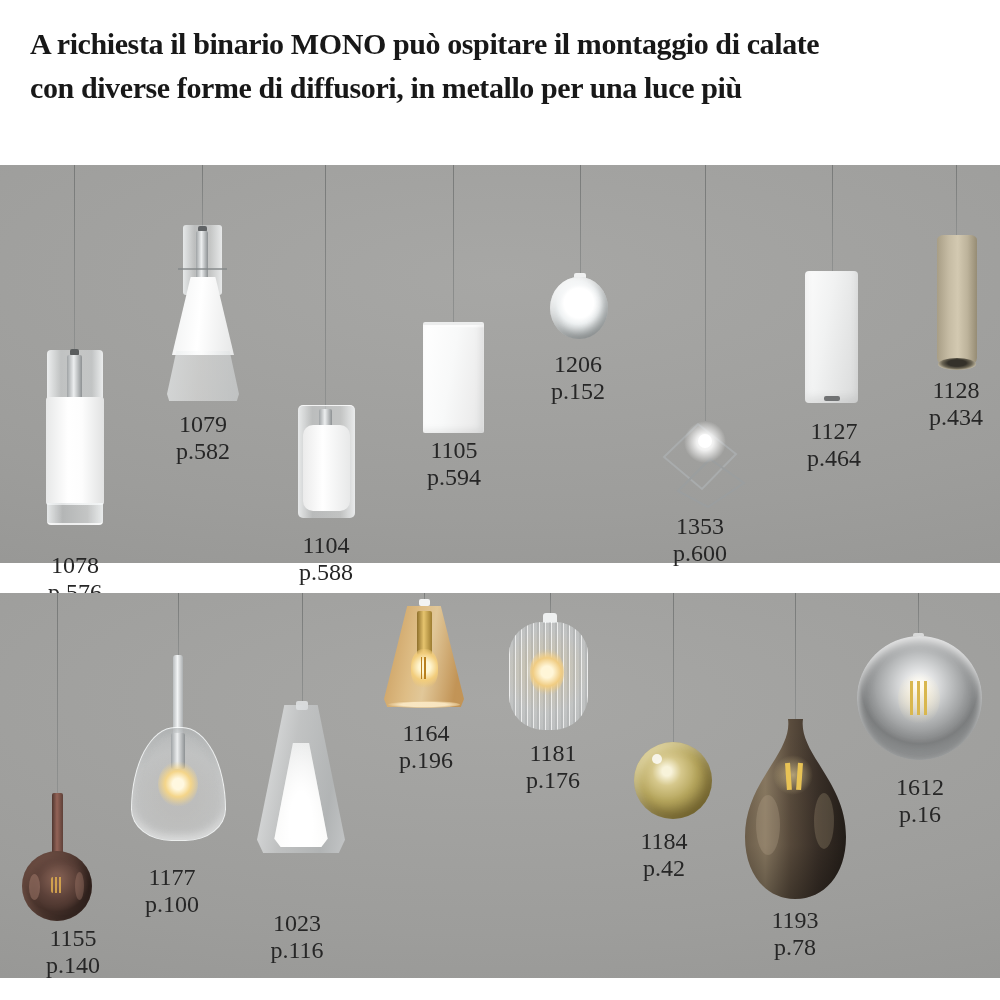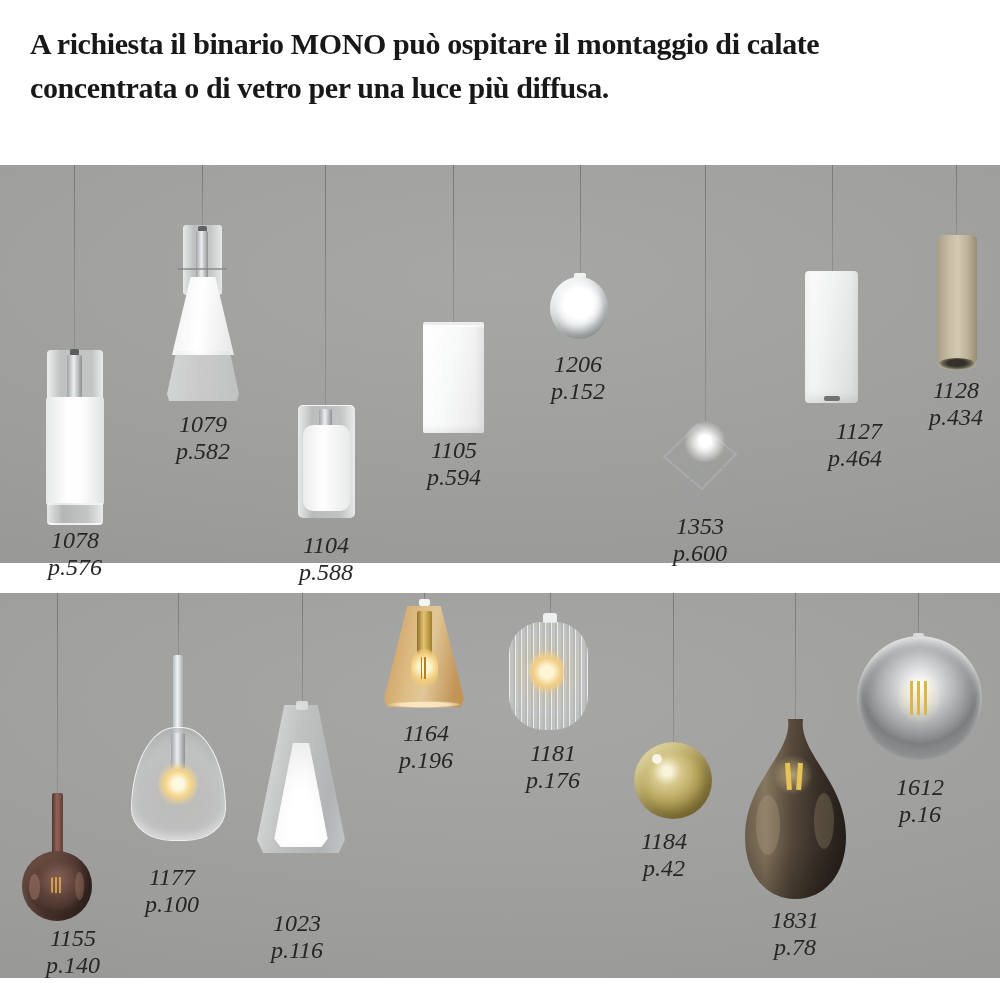--- a/index.html
+++ b/index.html
@@ -14,37 +14,37 @@
   
   .panel{position:absolute;left:0;width:1000px;
          background:radial-gradient(130% 110% at 50% 28%,#a7a7a5 0%,#9d9d9b 55%,#929290 100%);}
   #panel-metal{top:165px;height:398px;}
   #panel-glass{top:593px;height:385px;}
   figure.product{margin:0;position:static;}
 
   
   .wire{position:absolute;top:0;width:1px;background:linear-gradient(180deg,rgba(116,118,117,.9),rgba(142,144,143,.95));}
   .plabel{position:absolute;width:96px;font-size:24px;line-height:27px;color:#262626;text-align:center;}
-  .plabel span{display:block;font-style:italic;}
+  .plabel span{display:block;}
   .chrome{background:linear-gradient(90deg,#9fa3a5,#eceeef 45%,#8d9193);}
   .goldtube{background:linear-gradient(90deg,#8e6f2b,#e6c46e 45%,#9c7c30);}
 
   
   
   .w1078{left:74px;height:188px;}
   .l78-glasstop{position:absolute;left:47px;top:185px;width:56px;height:50px;border-radius:4px 4px 0 0;
     background:linear-gradient(90deg,rgba(250,252,253,.85),rgba(223,227,229,.5) 25%,rgba(240,243,244,.45) 50%,rgba(222,226,228,.55) 80%,rgba(248,250,251,.85));}
   .l78-cap{position:absolute;left:70px;top:184px;width:9px;height:7px;background:#5a5d5e;border-radius:2px;}
   .l78-socket{position:absolute;left:67px;top:190px;width:15px;height:46px;border-radius:2px;}
   .l78-body{position:absolute;left:46px;top:232px;width:58px;height:108px;border-radius:3px;
     background:linear-gradient(90deg,#e7e8e8,#ffffff 38%,#fdfdfd 62%,#e1e2e2);}
   .l78-glassbot{position:absolute;left:47px;top:338px;width:56px;height:20px;border-radius:0 0 4px 4px;
     background:linear-gradient(90deg,rgba(242,245,246,.85),rgba(205,209,211,.5) 28%,rgba(236,239,240,.5) 72%,rgba(246,249,250,.85));
     border-bottom:2px solid rgba(252,253,253,.8);}
-  .lab1078{left:27px;top:362px;}
+  .lab1078{left:27px;top:387px;}
 
   
   .w1079{left:202px;height:64px;}
   .l79-glasstop{position:absolute;left:183px;top:60px;width:39px;height:70px;border-radius:3px;
     background:linear-gradient(90deg,rgba(246,249,250,.8),rgba(220,224,226,.45) 30%,rgba(238,241,242,.45) 70%,rgba(248,250,251,.8));}
   .l79-cap{position:absolute;left:198px;top:61px;width:9px;height:6px;background:#606365;border-radius:2px;}
   .l79-rod{position:absolute;left:196px;top:66px;width:12px;height:60px;border-radius:2px;}
   .l79-arms{position:absolute;left:178px;top:103px;width:49px;height:2px;background:rgba(130,134,136,.7);}
   .l79-cone{position:absolute;left:172px;top:112px;width:62px;height:78px;
     clip-path:polygon(30% 0,70% 0,100% 100%,0 100%);
@@ -84,21 +84,21 @@
   .w1125{left:705px;height:256px;}
   .l25-svg{position:absolute;left:660px;top:250px;}
   .lab1125{left:652px;top:348px;}
 
   
   .w1127{left:832px;height:108px;}
   .l27-col{position:absolute;left:805px;top:106px;width:53px;height:132px;border-radius:4px;
     background:linear-gradient(100deg,#fcfcfc,#f1f2f2 40%,#e3e4e4 75%,#d9dada);
     box-shadow:inset 0 -6px 8px rgba(0,0,0,.08);}
   .l27-slot{position:absolute;left:824px;top:231px;width:16px;height:5px;background:#707273;border-radius:2px;}
-  .lab1127{left:786px;top:253px;text-align:right;}
+  .lab1127{left:786px;top:253px;}
 
   
   .w1128{left:956px;height:72px;}
   .l28-cyl{position:absolute;left:937px;top:70px;width:40px;height:130px;
     border-radius:7px 7px 9px 9px/5px 5px 7px 7px;
     background:linear-gradient(90deg,#a89e86,#c6bca4 30%,#d3c9b1 52%,#bdb39b 76%,#968c74);}
   .l28-bot{position:absolute;left:938px;top:193px;width:38px;height:12px;border-radius:50%;
     background:radial-gradient(ellipse at 50% 42%,#34312a 0%,#34312a 34%,#6b6554 55%,#cfc6ae 76%,#a89e86 100%);}
   .lab1128{left:908px;top:212px;}
 
@@ -195,21 +195,21 @@
     background:repeating-linear-gradient(90deg,#d9b74e 0 3px,rgba(0,0,0,0) 3px 7px);}
   .lab1194{left:872px;top:181px;}
 </style>
 </head>
 <body>
 
 <div class="page">
 
   <div class="hdr">
     <div>A richiesta il binario MONO può ospitare il montaggio di calate</div>
-    <div>concentrata o di vetro per una luce più diffusa.</div>
+    <div>con diverse forme di diffusori, in metallo per una luce più</div>
   </div>
 
   <div class="panel" id="panel-metal">
 
     <figure class="product">
       <div class="wire w1078"></div>
       <div class="l78-glasstop"></div>
       <div class="l78-cap"></div>
       <div class="l78-socket chrome"></div>
       <div class="l78-body"></div>
@@ -403,21 +403,21 @@
         </defs>
         <path d="M46 2 L61 2 C59 16 66 30 77 47 C90 68 104 89 104 120 C104 158 82 182 53 182 C25 182 3 158 3 120 C3 89 17 68 30 47 C41 30 48 16 46 2 Z" fill="url(#g93)"></path>
         <path d="M46 2 L61 2 C59 16 66 30 77 47 C90 68 104 89 104 120 C104 158 82 182 53 182 C25 182 3 158 3 120 C3 89 17 68 30 47 C41 30 48 16 46 2 Z" fill="url(#g93v)"></path>
         <ellipse cx="26" cy="108" rx="12" ry="30" fill="#bba98e" opacity=".28"></ellipse>
         <ellipse cx="82" cy="104" rx="10" ry="28" fill="#cbb996" opacity=".22"></ellipse>
         <circle cx="51" cy="58" r="20" fill="url(#g93f)"></circle>
         <rect x="44" y="46" width="5" height="27" fill="#e8c355" transform="rotate(-4 46 60)"></rect>
         <rect x="55" y="46" width="5" height="27" fill="#e8c355" transform="rotate(4 58 60)"></rect>
       </svg>
       <div class="plabel lab1193">
-        <span>1831</span>
+        <span>1193</span>
         <span>p.78</span>
       </div>
     </figure>
 
     <figure class="product">
       <div class="wire w1194"></div>
       <div class="l94-cap"></div>
       <div class="l94-sphere"></div>
       <div class="l94-glow"></div>
       <div class="l94-fil"></div>

